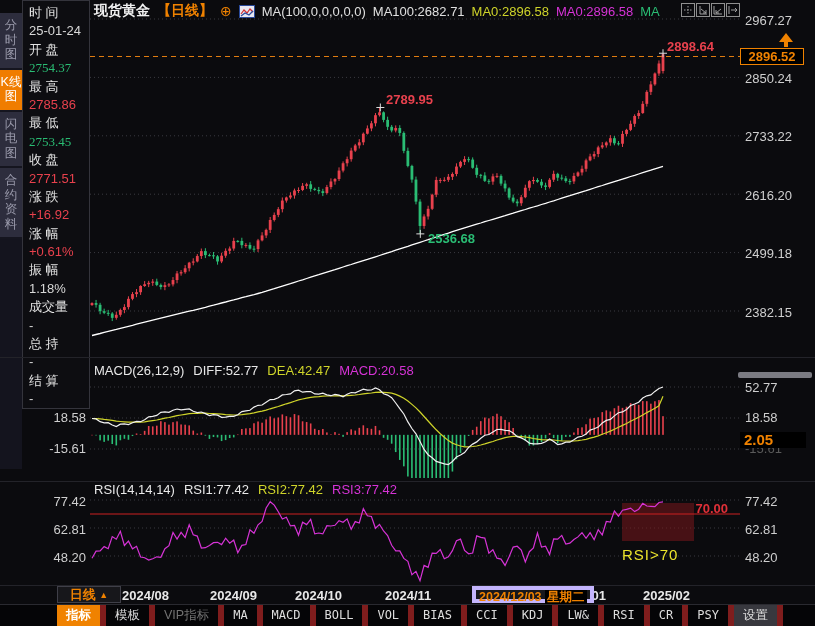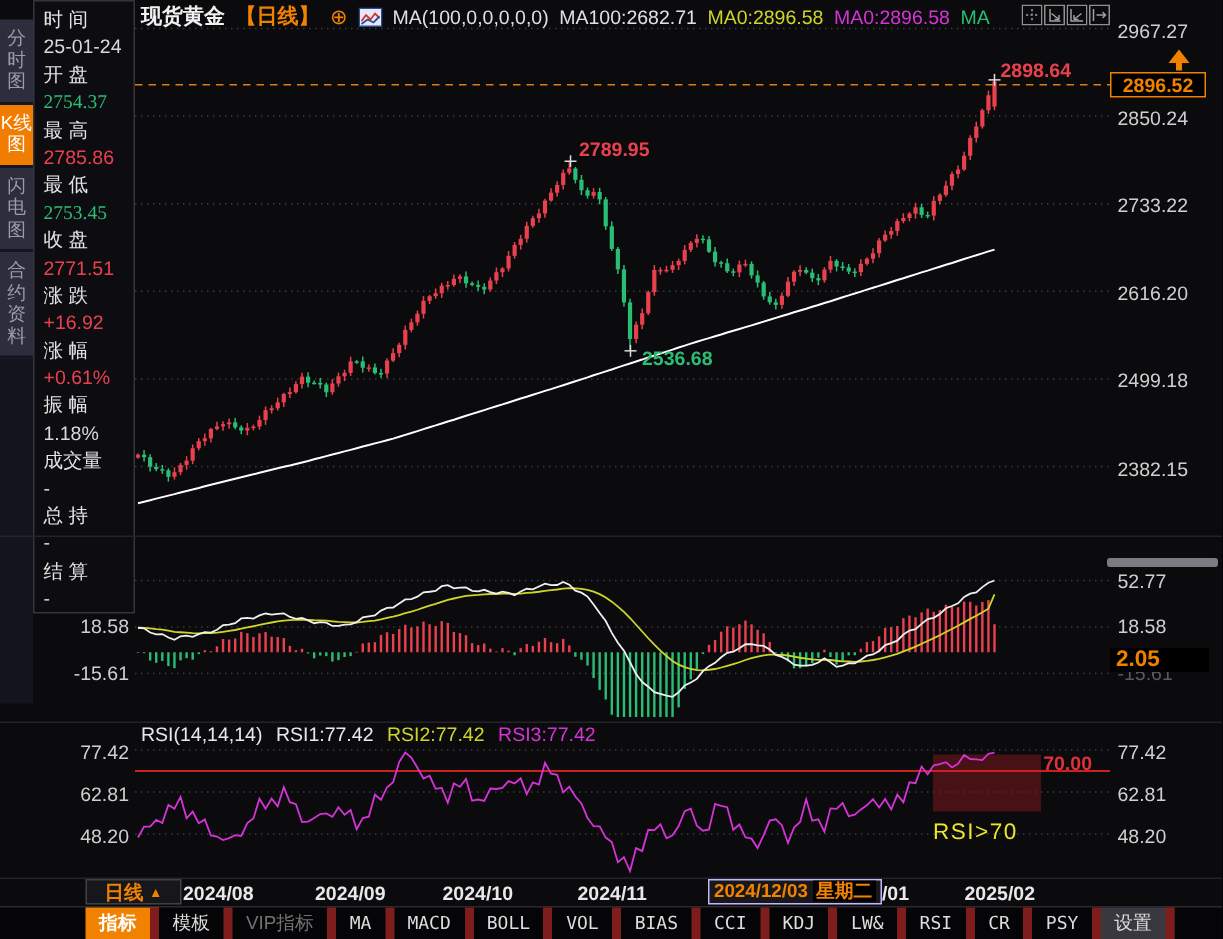--- a/index.html
+++ b/index.html
@@ -31,21 +31,21 @@
              background:#000;color:#f08200;font-size:13px;font-weight:bold;text-align:center;line-height:15px;z-index:4;}
   #macd-curbox{position:absolute;left:740px;top:432px;width:66px;height:16px;background:#000;color:#f08200;
                font-size:15px;font-weight:bold;padding-left:4px;line-height:16px;z-index:4;}
   .anno{position:absolute;font-size:13px;font-weight:bold;z-index:3;white-space:nowrap;}
   .panel-title{position:absolute;left:94px;display:flex;gap:9px;font-size:13px;white-space:nowrap;z-index:3;}
   .divider{position:absolute;left:0;width:815px;height:1px;background:#232329;}
   
   #period-box{position:absolute;left:57px;top:586px;width:64px;height:17px;background:#17171b;border:1px solid #3f3f48;
               color:#f08200;font-size:13px;font-weight:bold;text-align:center;line-height:15px;cursor:pointer;z-index:5;}
   .date-lab{position:absolute;top:588px;font-size:13px;font-weight:bold;color:#e8e8e8;z-index:5;white-space:nowrap;}
-  #crosshair-box{position:absolute;left:472px;top:586px;height:17px;background:#18181c;border:1px solid #c4b5fd;
+  #crosshair-box{position:absolute;left:472px;top:586px;height:17px;background:#18181c;border:4px solid #c4b5fd;
                  color:#f08200;font-size:12.5px;font-weight:bold;line-height:15px;padding:0 3px;z-index:6;white-space:nowrap;}
   #crosshair-box .wk{background:#000;padding:0 2px;}
   #watermark{position:absolute;left:684px;top:568px;font-size:40px;color:#a6acb4;letter-spacing:1px;z-index:9;}
   
   #toolbar{position:absolute;left:0;top:604px;width:815px;height:22px;background:#050507;border-top:1px solid #2a2a30;
            display:flex;padding-left:57px;z-index:8;}
   .tb-item{height:21px;line-height:21px;padding:0 9px;border-right:6px solid #7f1d1d;color:#ddd;font-size:12.5px;
            cursor:pointer;white-space:nowrap;}
   .tb-latin{font-family:"DejaVu Sans Mono","Liberation Mono",monospace;font-size:12px;}
   .tb-active{background:#f08200;color:#fff;font-weight:bold;}
@@ -596,20 +596,26 @@
   <div id="price-box">2896.52</div>
   <svg class="abs" width="20" height="16" style="left:776px;top:32px;z-index:4;">
     <polygon points="10,1 17,10 12,10 12,15 8,15 8,10 3,10" fill="#f08200"></polygon>
   </svg>
 
   <div class="anno" style="left:667px;top:39px;color:#e8414d;">2898.64</div>
   <div class="anno" style="left:386px;top:92px;color:#e8414d;">2789.95</div>
   <div class="anno" style="left:428px;top:231px;color:#2abd74;">2536.68</div>
 
   <div class="divider" style="top:357px;"></div>
+  <div class="panel-title" style="top:363px;">
+    <span style="color:#e8e8e8;">MACD(26,12,9)</span>
+    <span style="color:#e8e8e8;">DIFF:52.77</span>
+    <span style="color:#cfd42a;">DEA:42.47</span>
+    <span style="color:#d633d6;">MACD:20.58</span>
+  </div>
   <div class="ylab" style="top:380px;">52.77</div>
   <div class="ylab" style="top:410px;">18.58</div>
   <div class="ylab" style="top:441px;color:#5a5a5a;z-index:2;">-15.61</div>
   <div id="macd-curbox">2.05</div>
   <div class="ylab-l" style="top:410px;">18.58</div>
   <div class="ylab-l" style="top:441px;">-15.61</div>
   <div id="splitter"></div>
 
   <div class="divider" style="top:481px;"></div>
   <div class="panel-title" style="top:482px;">

